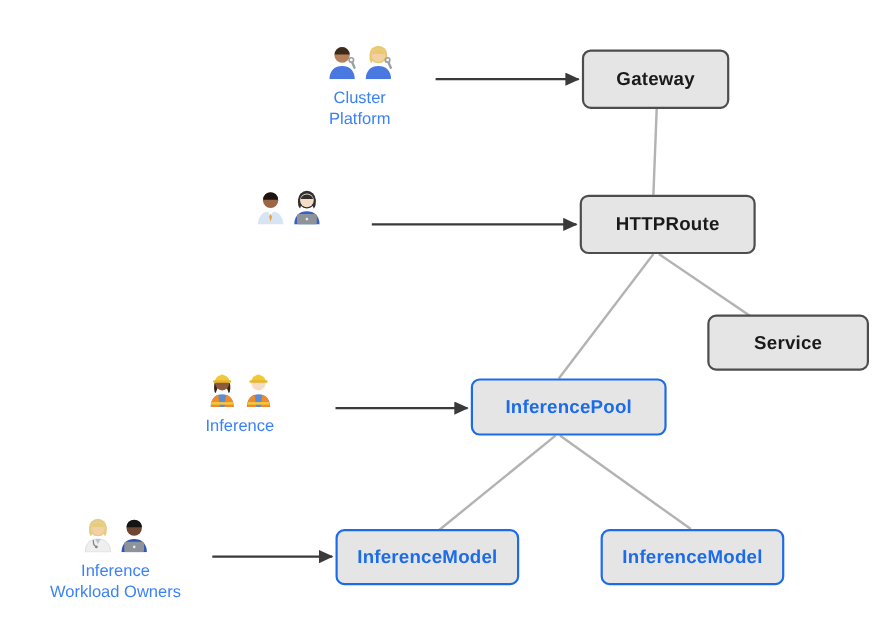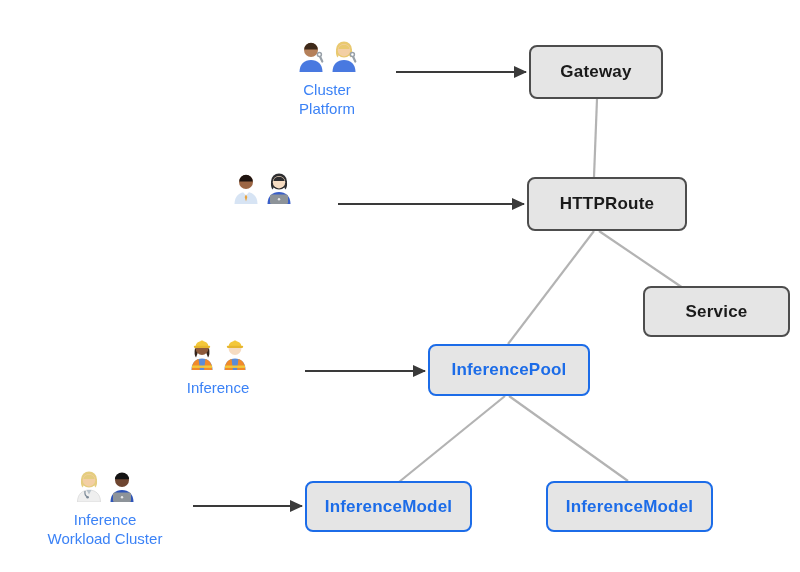--- a/index.html
+++ b/index.html
@@ -32,21 +32,21 @@
     z-index: 2;
     letter-spacing: 0.2px;
   }
   .node.blue {
     border-color: #1c6ce8;
     color: #1c6ce8;
   }
   #node-gateway        { left: 529px; top: 45px;  width: 134px; height: 54px; }
   #node-httproute      { left: 527px; top: 177px; width: 160px; height: 54px; align-items: center; }
   #node-service        { left: 611px; top: 286px; width: 147px; height: 51px; margin-left: 32px; }
-  #node-inferencepool  { left: 428px; top: 344px; width: 162px; height: 52px; }
+  #node-inferencepool  { left: 428px; top: 344px; width: 178px; height: 52px; }
   #node-inferencemodel-left  { left: 305px; top: 481px; width: 167px; height: 51px; }
   #node-inferencemodel-right { left: 546px; top: 481px; width: 167px; height: 51px; }
 
   .persona {
     position: absolute;
     display: flex;
     flex-direction: column;
     align-items: center;
     z-index: 1;
   }
@@ -185,21 +185,21 @@
       <svg width="30" height="34" viewBox="0 0 30 34">
         <path d="M3.5,34 C3.5,26 8.5,22 15,22 C21.5,22 26.5,26 26.5,34 Z" fill="#2f55b8"></path>
         <circle cx="15" cy="12" r="7" fill="#6e4530"></circle>
         <path d="M7.9,11.3 a7.1,6.9 0 0 1 14.2,0 z" fill="#141414"></path>
         <rect x="6" y="24.5" width="18" height="9.5" rx="1.5" fill="#8d9399"></rect>
         <circle cx="15" cy="29.2" r="1.2" fill="#e8e8e8"></circle>
       </svg>
     </div>
     <div class="plabel">
       <div>Inference</div>
-      <div>Workload Cluster</div>
+      <div>Workload Owners</div>
     </div>
   </div>
 
   <div class="node" id="node-gateway">
     <span>Gateway</span>
   </div>
   <div class="node" id="node-httproute">
     <span>HTTPRoute</span>
   </div>
   <div class="node" id="node-service">

